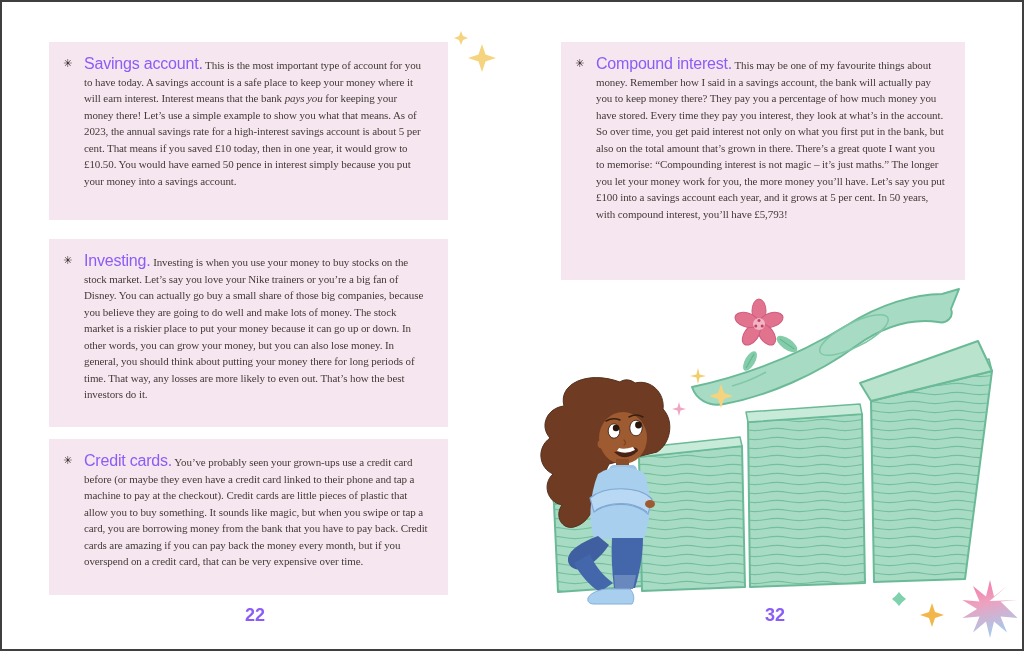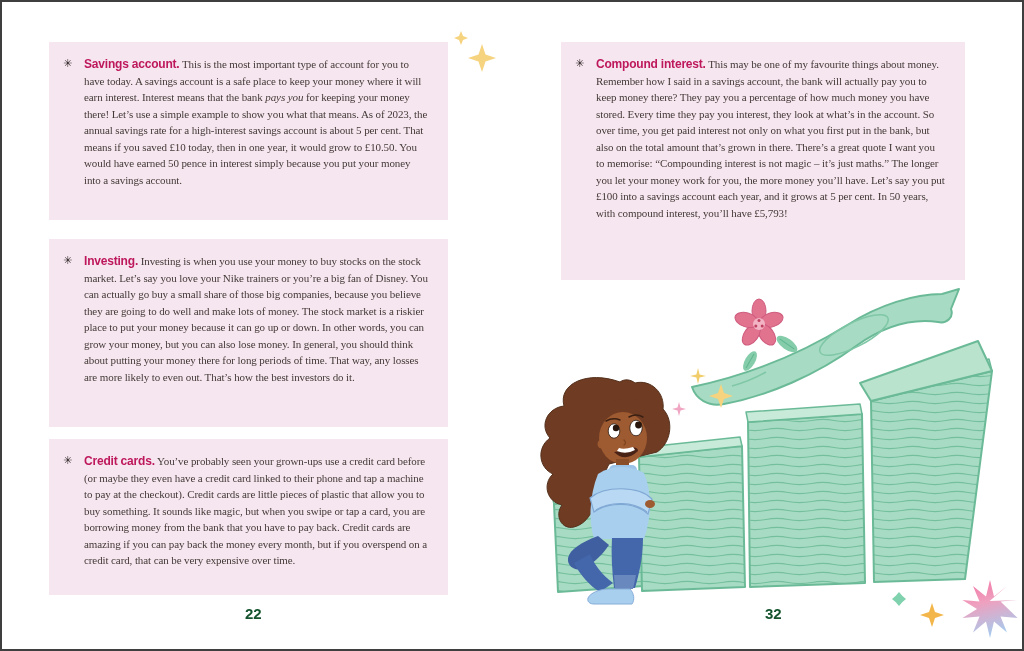--- a/index.html
+++ b/index.html
@@ -14,31 +14,31 @@
   }
   .bullet{
     flex:0 0 21px;font-family:"DejaVu Sans",sans-serif;font-size:11px;
     line-height:16.5px;color:#32282a;
   }
   .ptext{
     margin:0;font-size:11px;line-height:16.5px;color:#443a38;
     letter-spacing:-0.1px;
   }
   .ptext .title{
-    font-family:"Liberation Sans",sans-serif;font-weight:700;font-size:12px;
-    color:#be185d;letter-spacing:-0.2px;
+    font-family:"Liberation Sans",sans-serif;font-weight:400;font-size:16px;
+    color:#8b5cf6;letter-spacing:-0.2px;
   }
   .ptext i{font-style:italic;}
   #panel-savings {left:47px;top:40px;width:399px;height:178px;}
   #panel-investing{left:47px;top:237px;width:399px;height:188px;}
   #panel-credit  {left:47px;top:437px;width:399px;height:156px;}
   #panel-compound{left:559px;top:40px;width:404px;height:238px;}
   .pagenum{
     position:absolute;font-family:"Liberation Sans",sans-serif;font-weight:700;
-    font-size:15px;color:#14532d;
+    font-size:18px;color:#8b5cf6;
   }
   #pagenum-left {left:243px;top:603px;}
   #pagenum-right{left:763px;top:603px;}
   .illus{position:absolute;left:0;top:0;width:1024px;height:651px;}
 </style>
 </head>
 <body>
 
 <div class="frame">
 

